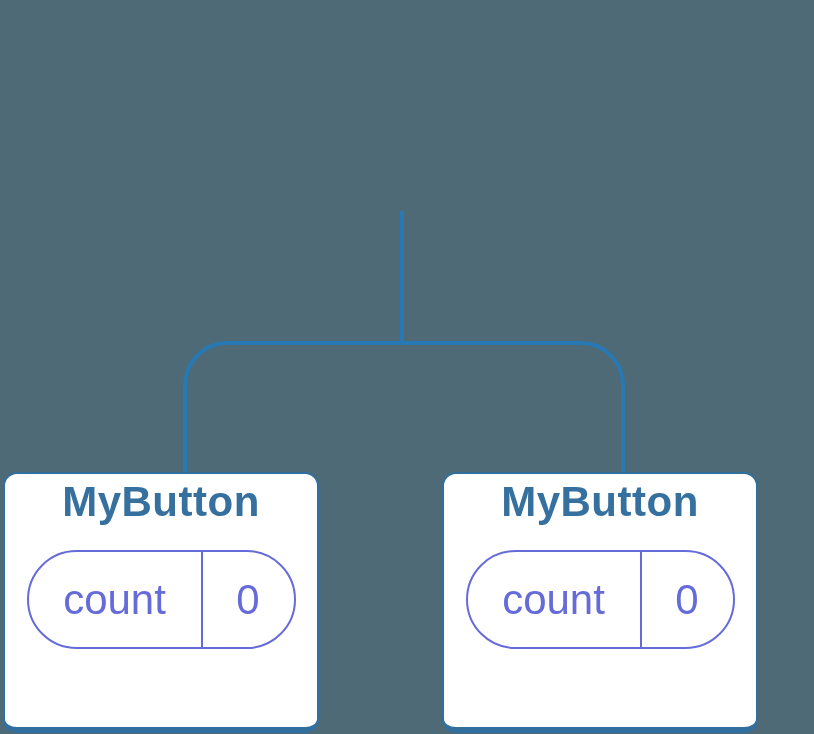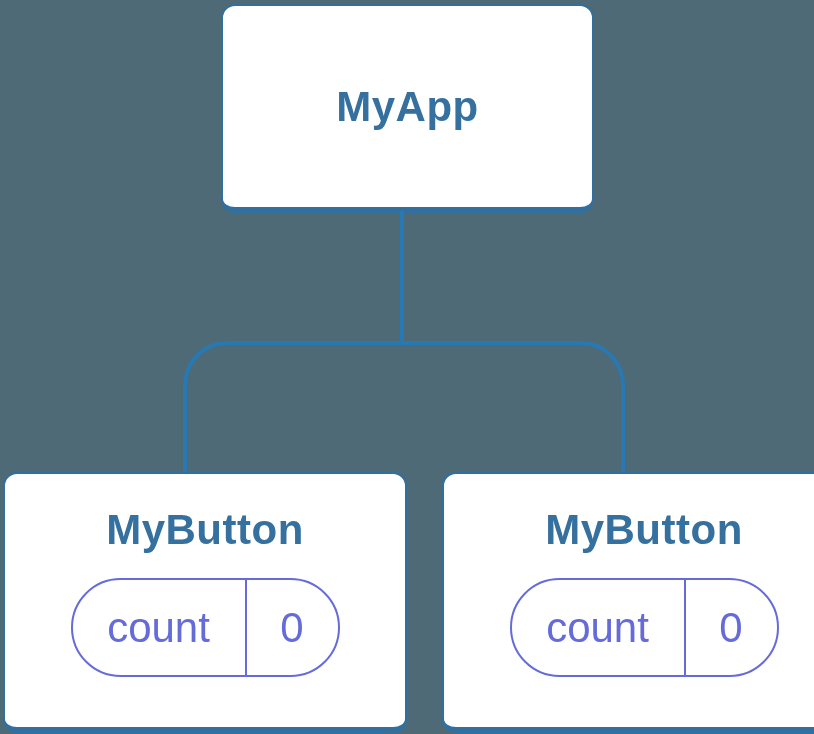--- a/index.html
+++ b/index.html
@@ -58,26 +58,25 @@
     height: 131px;
     border: 0 solid #2879b3;
     border-top-width: 4px;
     border-left-width: 4px;
     border-right-width: 4px;
     border-radius: 44px 44px 0 0;
     background: transparent;
   }
   .child-card {
     top: 472px;
-    width: 404px;
+    width: 316px;
     height: 261px;
     display: flex;
     flex-direction: column;
     align-items: center;
-    padding-top: 28px;
   }
   .child-card.left  { left: 3px; }
   .child-card.right { left: 442px; }
   .state-pill {
     box-sizing: border-box;
     margin-top: 20px;
     width: 269px;
     height: 99px;
     border: 2px solid #656bd9;
     border-radius: 60px;
@@ -102,23 +101,20 @@
     justify-content: center;
     font-size: 42px;
     color: #656bd9;
   }
 </style>
 </head>
 <body>
 
 <div class="canvas">
 
-  <div class="card root-card">
-    <div class="card-title">MyApp</div>
-  </div>
 
   <div class="stem"></div>
 
   <div class="bracket"></div>
 
   <div class="card child-card left">
     <div class="card-title">MyButton</div>
     <div class="state-pill">
       <div class="state-key">count</div>
       <div class="state-value">0</div>

